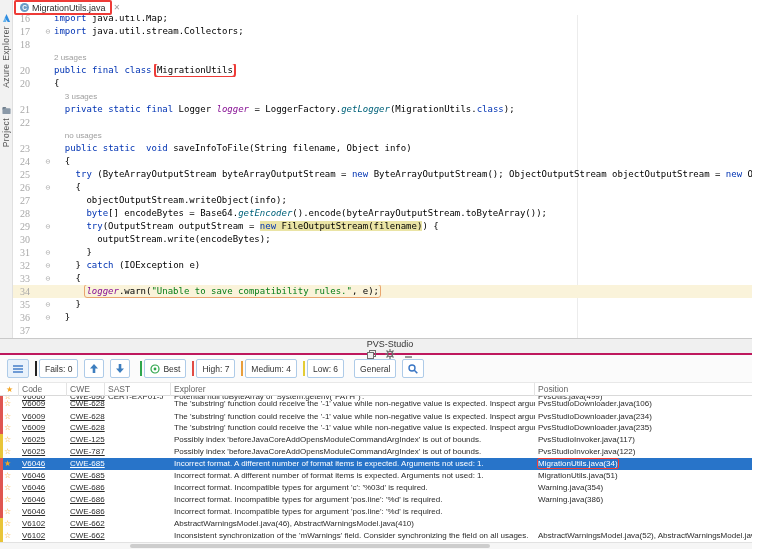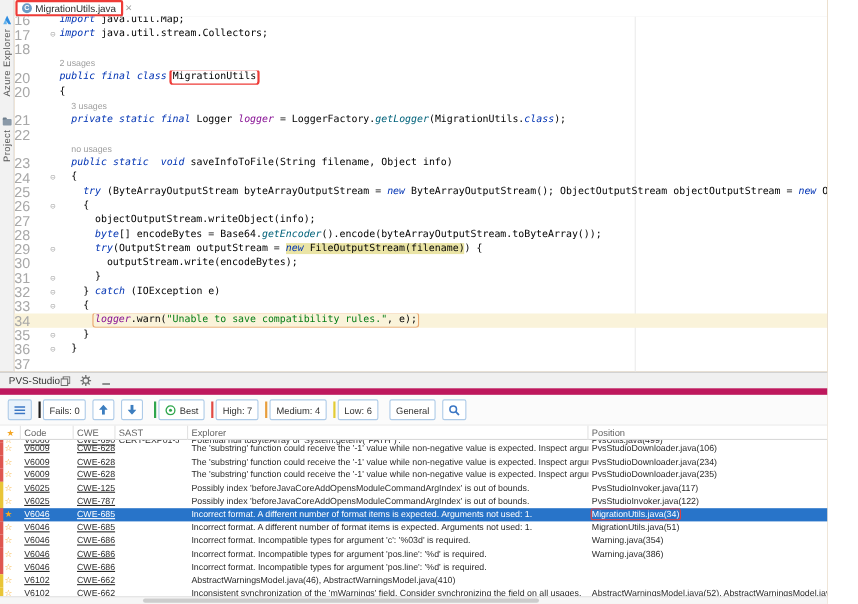--- a/index.html
+++ b/index.html
@@ -1,16 +1,16 @@
 <!DOCTYPE html>
 <html><head>
 <meta charset="utf-8">
 <style>
   html,body{margin:0;padding:0;background:#fff;}
-  .screen{position:relative;width:752px;height:549px;background:#a16207;overflow:hidden;
+  .screen{position:relative;width:752px;height:549px;background:#1d4ed8;overflow:hidden;
           font-family:"Liberation Sans",sans-serif;-webkit-font-smoothing:antialiased;}
 
   
   .tool-stripe{position:absolute;left:0;top:0;width:13px;height:338px;background:#f2f2f2;
                border-right:1px solid #e0e0e0;display:flex;flex-direction:column;align-items:center;padding-top:14px;box-sizing:border-box;}
   .stripe-item{display:flex;flex-direction:column;align-items:center;margin-bottom:18px;cursor:pointer;}
   .stripe-icon{width:9px;height:9px;margin-bottom:3px;}
   .vtext{writing-mode:vertical-rl;transform:rotate(180deg);font-size:8.5px;color:#555;letter-spacing:.4px;}
 
   
@@ -22,38 +22,38 @@
               display:inline-flex;align-items:center;justify-content:center;line-height:9px;}
   .tab-close{color:#a3a3a3;font-size:8px;margin-left:3px;cursor:pointer;}
 
   
   .editor{position:absolute;left:13px;top:15px;right:0;height:323px;background:#fff;overflow:hidden;}
   .guide{position:absolute;left:564px;top:0;bottom:0;width:1px;background:#ececec;}
   #code-lines{margin-top:-3px;position:relative;}
   .code-row{display:flex;height:13px;line-height:13px;white-space:pre;
             font-family:"DejaVu Sans Mono",monospace;font-size:9px;color:#000;}
   .code-row.current{background:#faf3da;}
-  .lnum{flex:none;width:24px;text-align:left;padding-right:5px;color:#a8a8a8;font-size:13px;
-        font-family:Liberation Sans, sans-serif;}
+  .lnum{flex:none;width:24px;text-align:center;padding-right:5px;color:#a8a8a8;font-size:10px;
+        font-family:Liberation Serif, serif;}
   .lfold{flex:none;width:12px;text-align:center;color:#b3b3b3;font-size:8px;line-height:13px;}
   .lcode{flex:1;overflow:hidden;}
   .t-p{color:#000;}
-  .t-k{color:#0033b3;font-style:italic;}
+  .t-k{color:#0033b3;}
   .t-s{color:#067d17;}
   .t-f{color:#871094;font-style:italic;}
   .t-m{font-style:italic;color:#00627a;}
   .t-hl{background:#eae4a5;}
   .t-obox{outline:1px solid #e9a56e;outline-offset:1px;border-radius:1px;}
   .t-rbox{outline:2px solid #ee3b37;outline-offset:1px;border-radius:1px;}
   .lcode.inlay{font-family:"Liberation Sans",sans-serif;font-size:8px;color:#9e9e9e;line-height:13px;}
 
   
   .pvs{position:absolute;left:0;top:338px;width:780px;height:211px;background:#fff;border-top:1px solid #c9c9c9;box-sizing:border-box;}
-  .pvs-header{height:14px;background:#f0f0f0;border-bottom:6px solid #be185d;display:flex;align-items:center;
-              justify-content:flex-start;padding:0 8px;font-size:9px;color:#333;}
+  .pvs-header{height:14px;background:#f0f0f0;border-bottom:2px solid #be185d;display:flex;align-items:center;
+              justify-content:space-between;padding:0 8px;font-size:9px;color:#333;flex-direction:column;}
   .win-icons{display:flex;align-items:center;gap:9px;}
   .win-icons svg{display:block;cursor:pointer;}
 
   .pvs-toolbar{height:27px;display:flex;align-items:center;gap:6px;padding-left:7px;background:#fbfbfb;border-bottom:1px solid #e8e8e8;}
   .tbgroup{display:flex;align-items:center;gap:2px;}
   .sevbar{width:2px;height:15px;flex:none;}
   .tb{display:inline-flex;align-items:center;gap:3px;height:19px;border:1px solid #aecbe8;background:#fff;
       border-radius:2px;font-size:8.5px;color:#333;padding:0 5px;font-family:"Liberation Sans",sans-serif;cursor:pointer;}
   .tb svg{display:block;}
   .tb.menu{background:#e9f2fb;}

